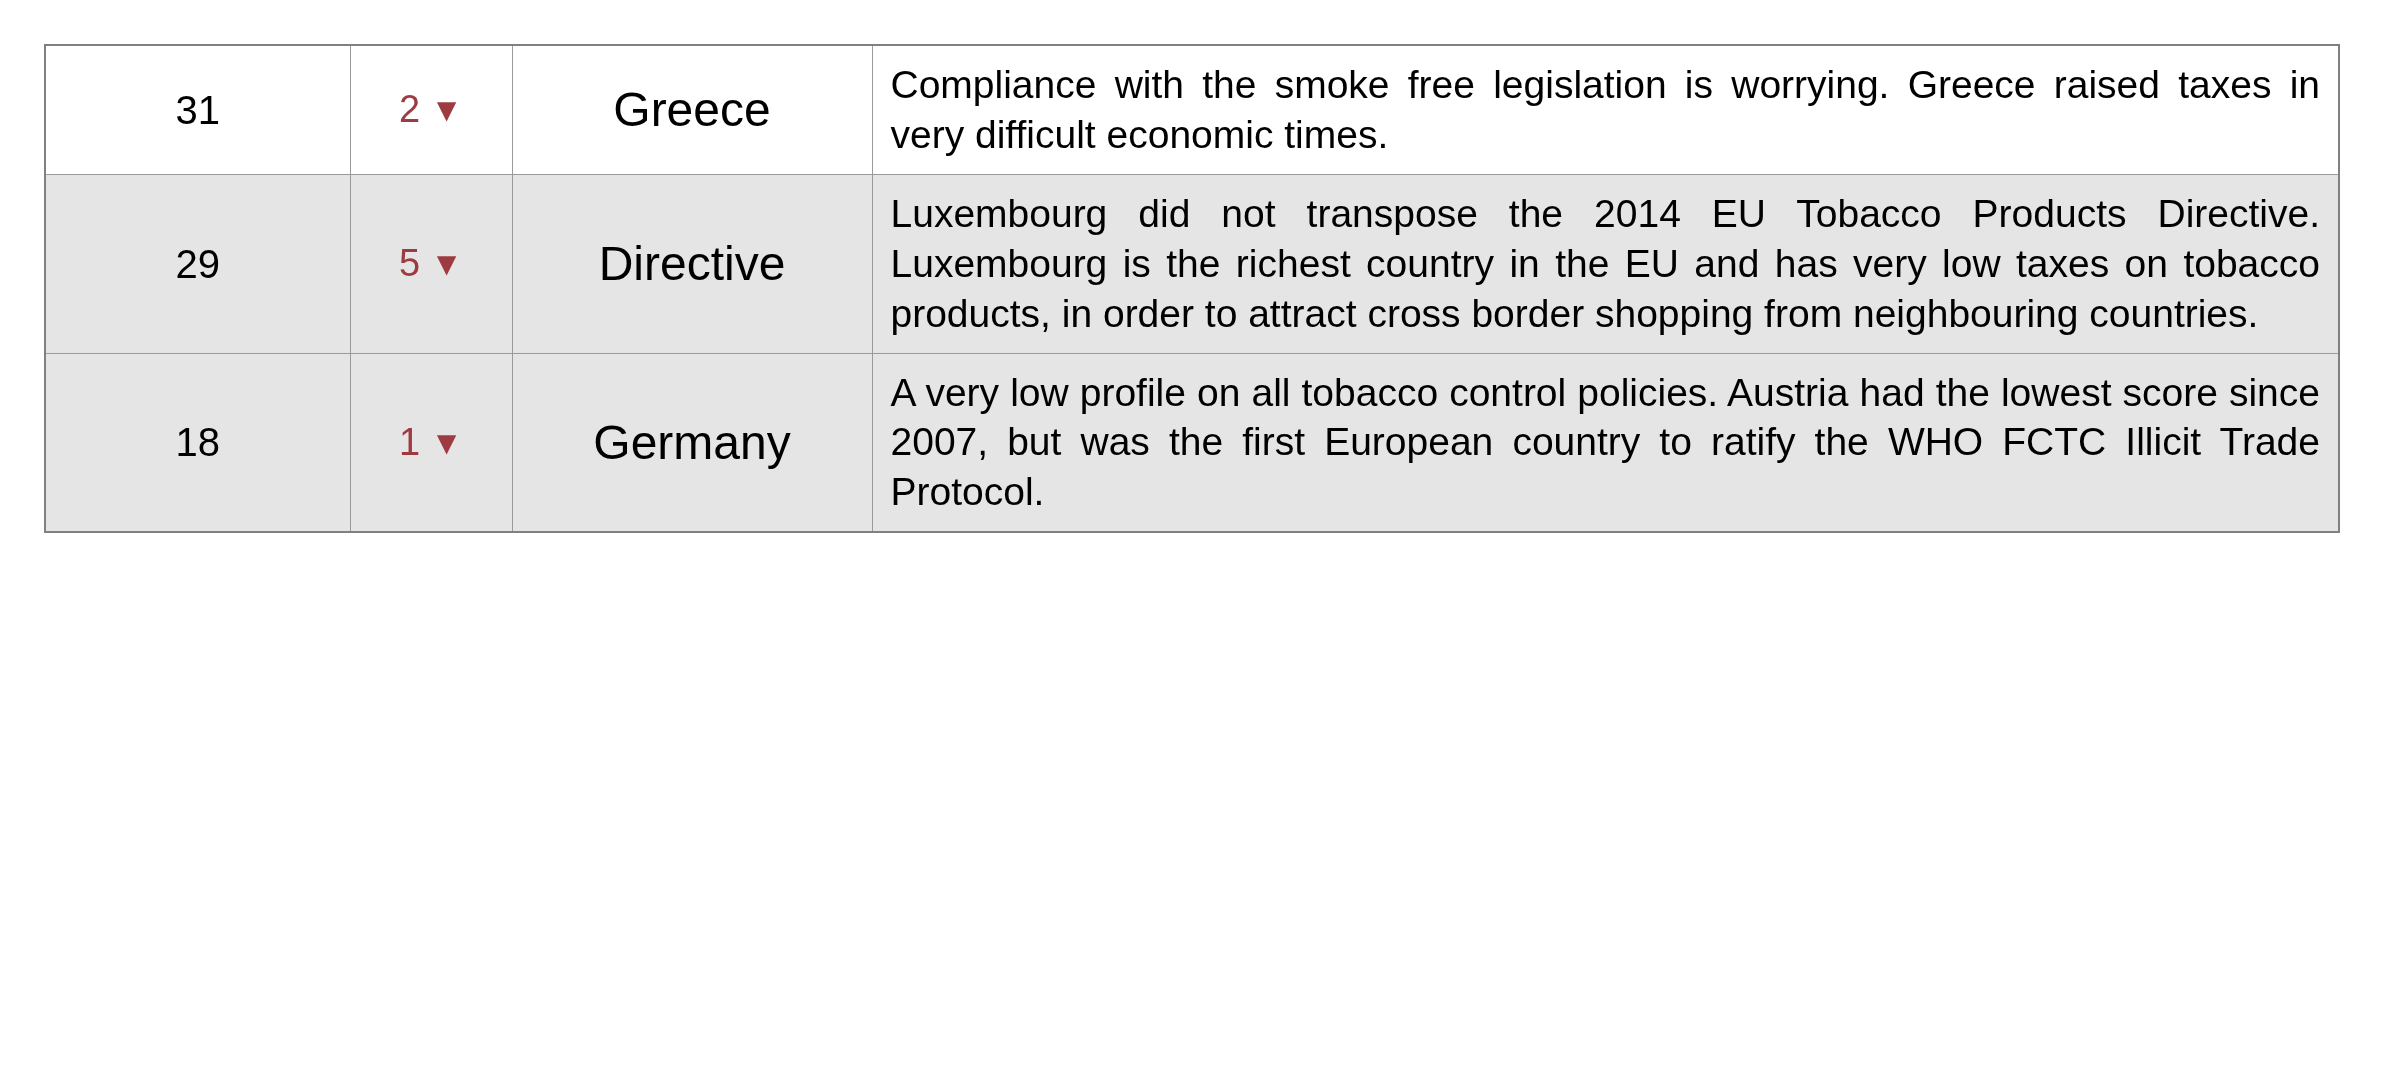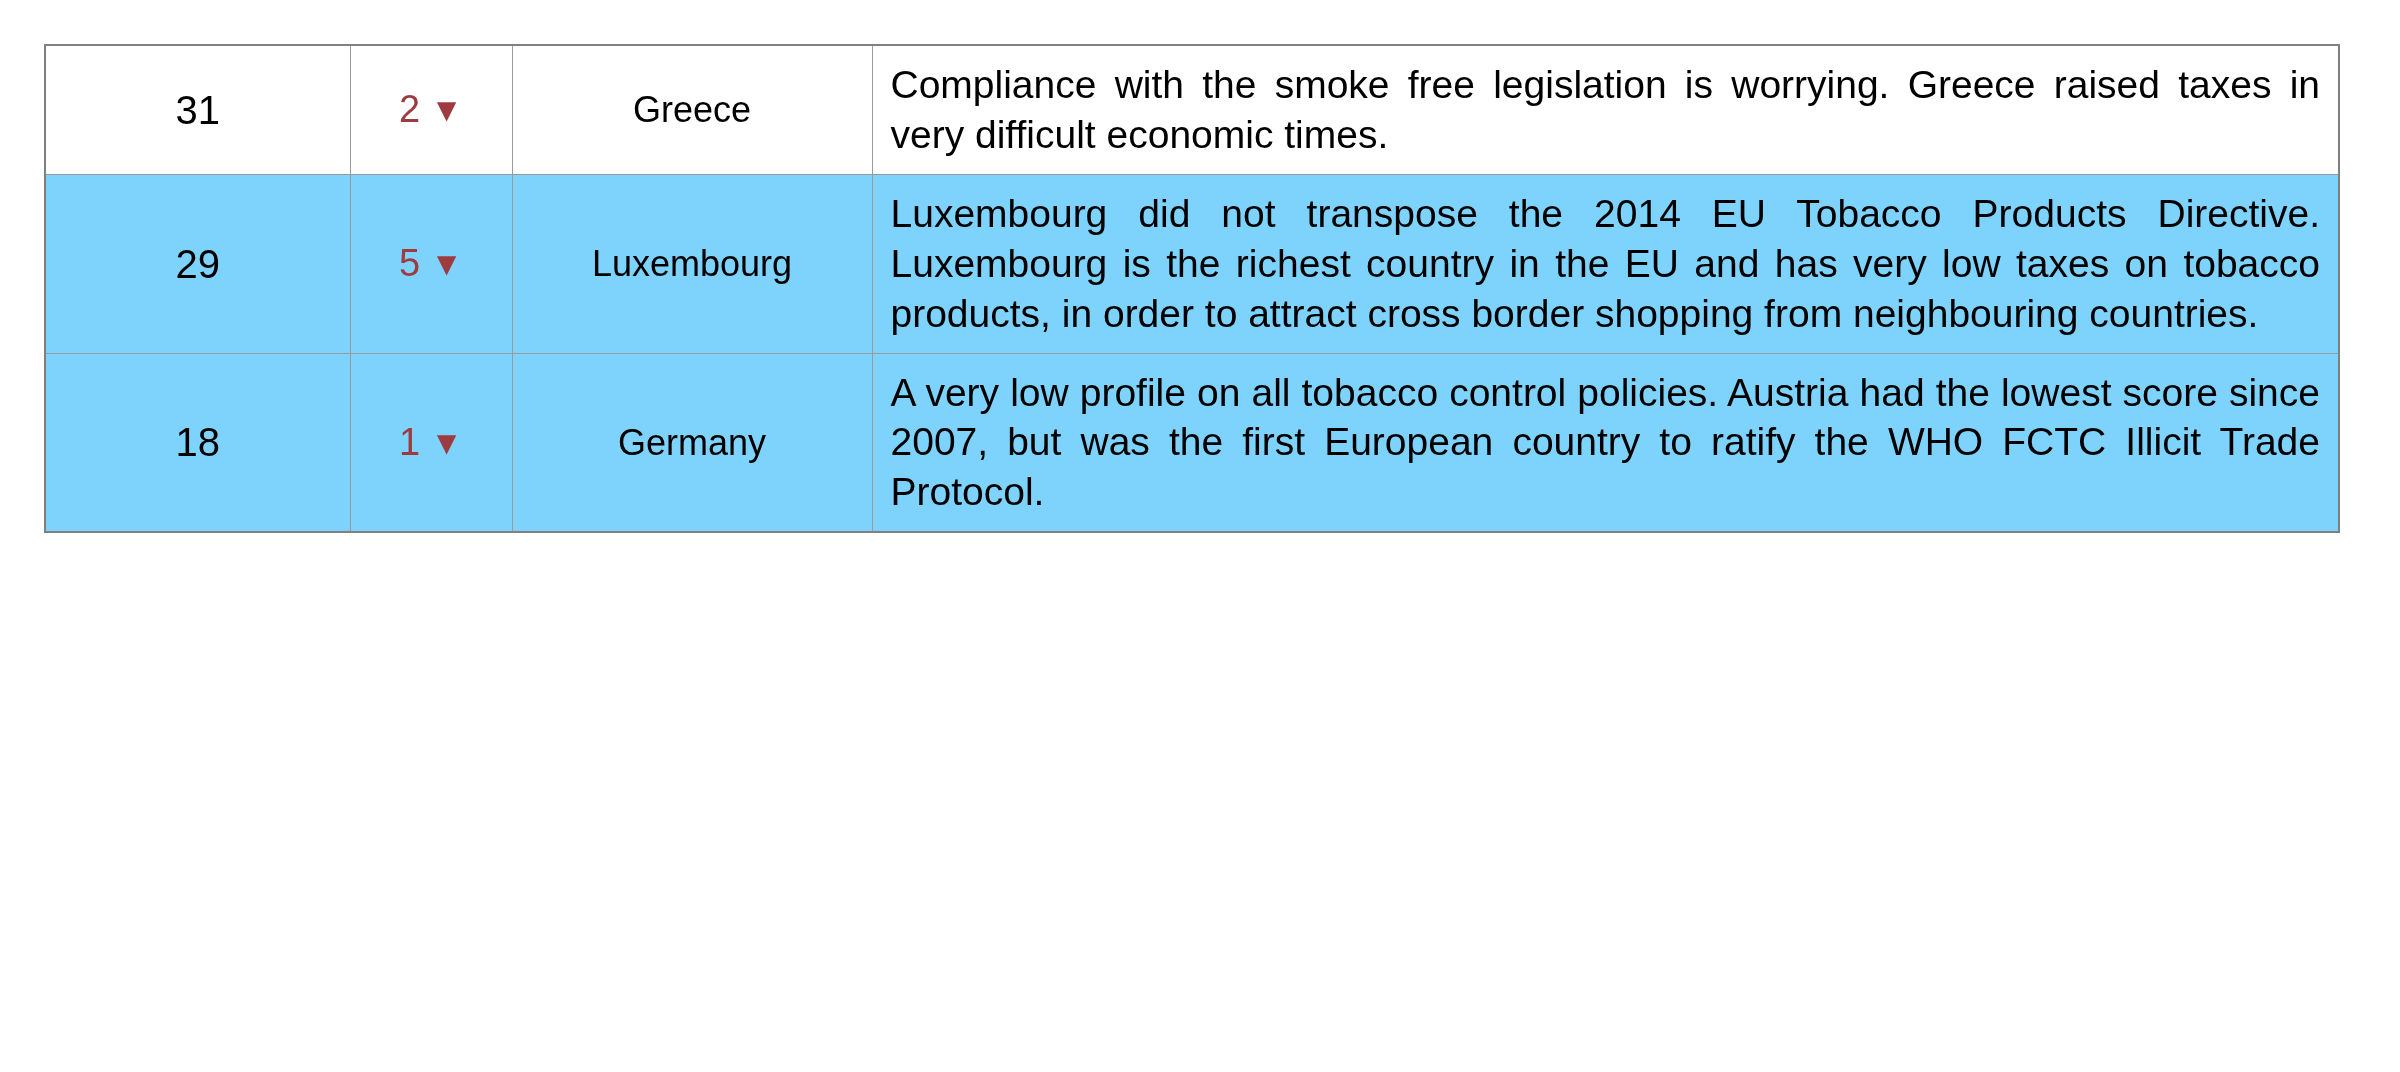--- a/index.html
+++ b/index.html
@@ -31,21 +31,21 @@
     border: 1px solid #9a9a9a;
     vertical-align: middle;
     padding: 14px 18px;
   }
   col.c-rank  { width: 305px; }
   col.c-chg   { width: 162px; }
   col.c-ctry  { width: 360px; }
   col.c-note  { width: 1467px; }
 
   tr.row-odd  td { background: #ffffff; }
-  tr.row-even td { background: #7dd3fc; }
+  tr.row-even td { background: #e5e5e5; }
 
   td.rank {
     text-align: center;
     font-size: 40px;
     line-height: 1.15;
   }
   td.change {
     text-align: center;
     font-size: 38px;
     line-height: 1.15;
@@ -59,21 +59,21 @@
   td.change .arrow {
     display: inline-block;
     margin-left: 10px;
     font-size: 33px;
     line-height: 1;
     vertical-align: 1px;
     color: #9e3b41;
   }
   td.country {
     text-align: center;
-    font-size: 36px;
+    font-size: 48px;
     line-height: 1.15;
   }
   td.note {
     text-align: justify;
     text-align-last: left;
     font-size: 39px;
     line-height: 1.28;
     padding-left: 26px;
     padding-right: 24px;
     hyphens: none;
@@ -94,21 +94,21 @@
     <tbody>
       <tr class="row-odd">
         <td class="rank">31</td>
         <td class="change"><span>2</span><span class="arrow">▼</span></td>
         <td class="country">Greece</td>
         <td class="note">Compliance with the smoke free legislation is worrying. Greece raised taxes in very difficult economic times.</td>
       </tr>
       <tr class="row-even">
         <td class="rank">29</td>
         <td class="change"><span>5</span><span class="arrow">▼</span></td>
-        <td class="country">Luxembourg</td>
+        <td class="country">Directive</td>
         <td class="note">Luxembourg did not transpose the 2014 EU Tobacco Products Directive. Luxembourg is the richest country in the EU and has very low taxes on tobacco products, in order to attract cross border shopping from neighbouring countries.</td>
       </tr>
       <tr class="row-even">
         <td class="rank">18</td>
         <td class="change"><span>1</span><span class="arrow">▼</span></td>
         <td class="country">Germany</td>
         <td class="note">A very low profile on all tobacco control policies. Austria had the lowest score since 2007, but was the first European country to ratify the WHO FCTC Illicit Trade Protocol.</td>
       </tr>
     </tbody>
   </table>

